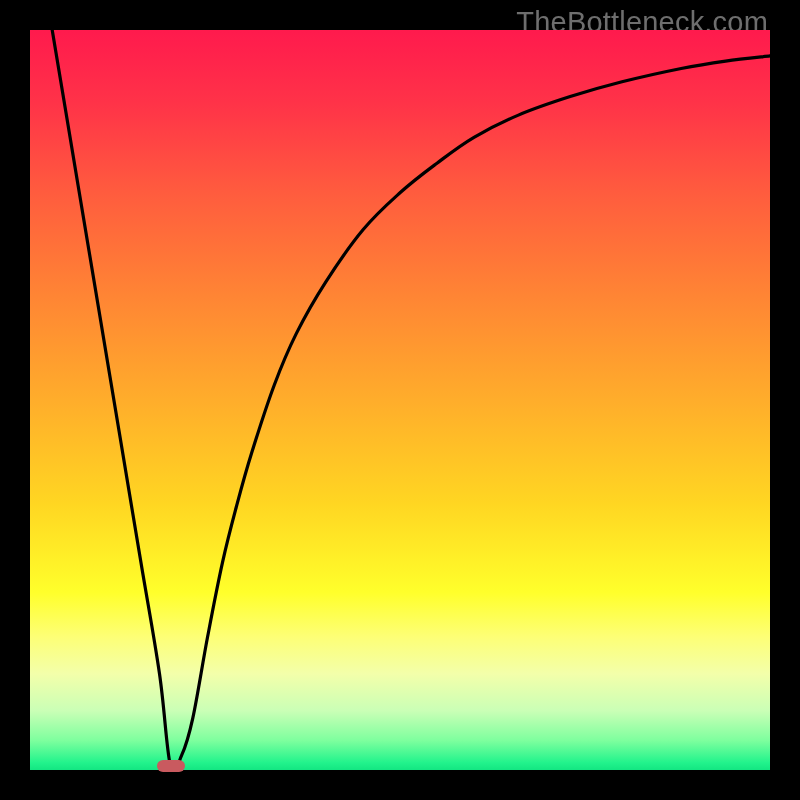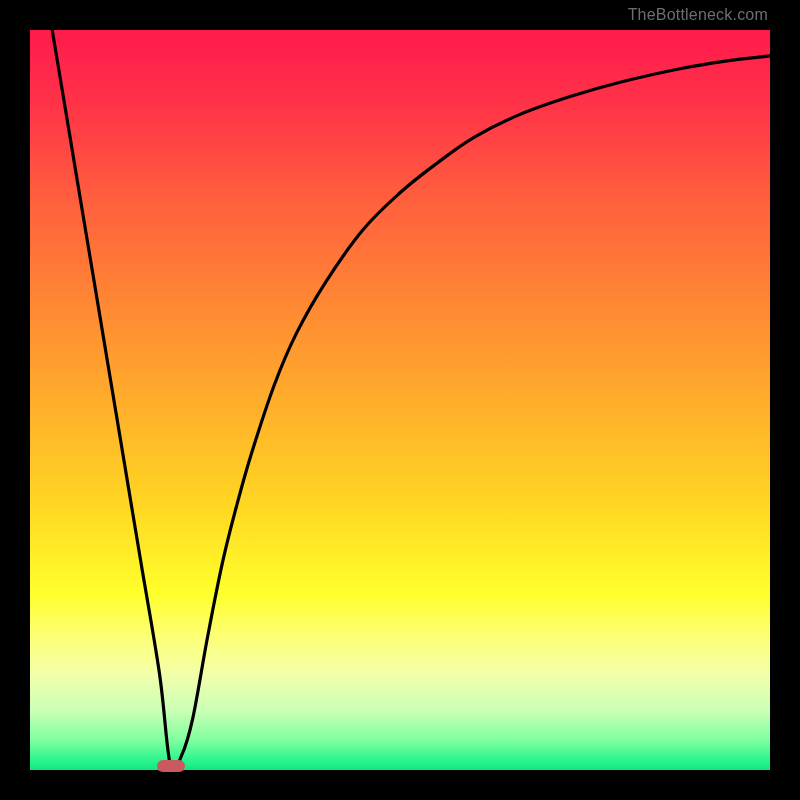--- a/index.html
+++ b/index.html
@@ -38,21 +38,21 @@
       #7eff9e 96%,
       #22f38c 99%,
       #13e682 100%
     );
   }
   .watermark {
     position: absolute;
     top: 6px;
     right: 32px;
     color: #6e6e6e;
-    font-size: 16px;
+    font-size: 29px;
     font-weight: 400;
     letter-spacing: 0.2px;
     user-select: none;
   }
   svg.curve {
     position: absolute;
     left: 0;
     top: 0;
     width: 740px;
     height: 740px;

